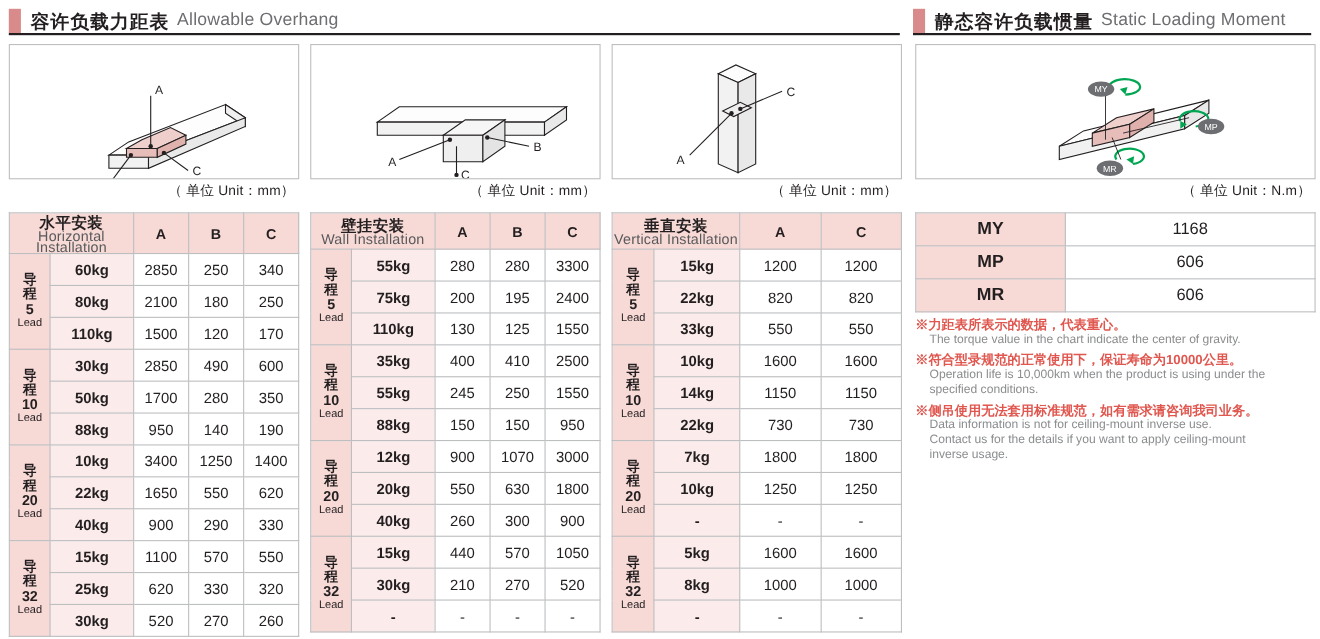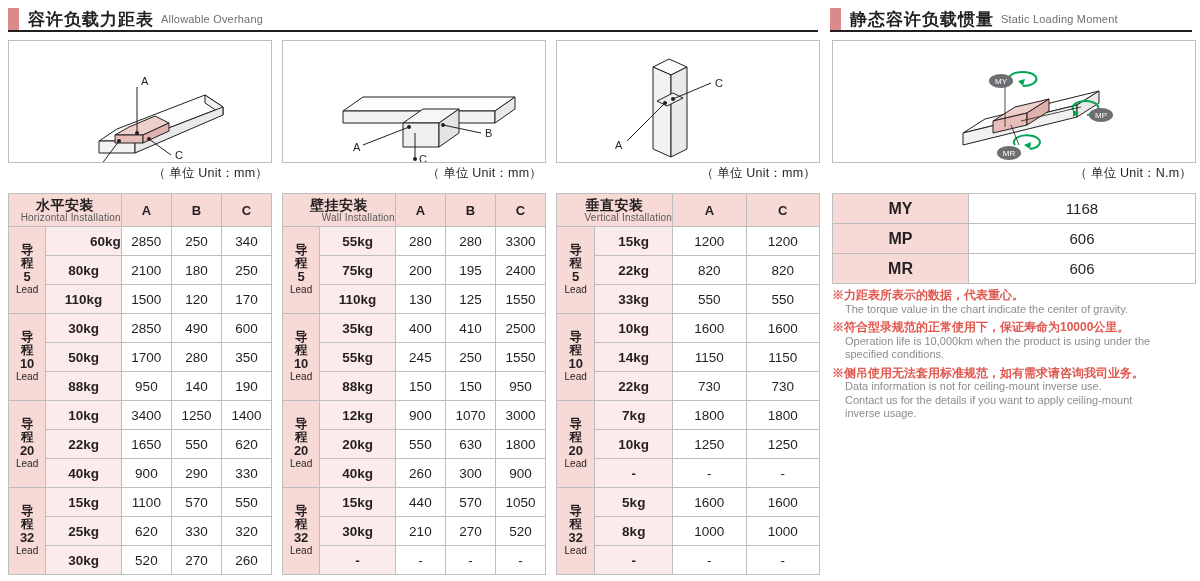--- a/index.html
+++ b/index.html
@@ -8,38 +8,38 @@
     background:#ffffff;
     font-family:"Liberation Sans", sans-serif;
     color:#231f20;
     position:relative;
     overflow:hidden;
   }
   
   .hdr{position:absolute;top:6px;height:26px;display:flex;align-items:center;}
   .hdr .bar{width:11px;height:22px;background:#d98a8a;margin-right:9px;}
   .hdr .cn{font-size:17px;font-weight:bold;letter-spacing:1px;color:#231f20;text-align:right;}
-  .hdr .en{font-size:11px;color:#6d6e71;margin-left:7px;letter-spacing:.2px;}
+  .hdr .en{font-size:16px;color:#6d6e71;margin-left:7px;letter-spacing:.2px;}
   .hdr .ul{position:absolute;left:0;bottom:0;height:2px;background:#231f20;}
 
   #hdr-left{left:8px;width:810px;}
   #hdr-left .ul{width:810px;}
   #hdr-right{left:830px;width:362px;}
   #hdr-right .ul{width:362px;}
 
   
   .panel{position:absolute;}
   .figbox{border:1px solid #bcbec0;background:#fff;box-sizing:border-box;}
   .unit{font-size:12.5px;color:#231f20;text-align:right;padding:2px 4px 11px 0;letter-spacing:.2px;}
 
   table{border-collapse:collapse;width:100%;font-size:13px;}
   table td,table th{border:1px solid #bcbec0;text-align:center;padding:0;}
   .th{background:#f7d9d6;font-weight:bold;}
   .th .cn{font-size:14px;font-weight:bold;letter-spacing:.5px;display:block;line-height:16px;}
-  .th .en{font-size:10px;color:#58595b;font-weight:normal;display:block;line-height:10px;letter-spacing:.2px;text-align:right;}
+  .th .en{font-size:13px;color:#58595b;font-weight:normal;display:block;line-height:10px;letter-spacing:.2px;}
   .lead{background:#f7d9d6;font-size:12.5px;font-weight:bold;line-height:13px;width:34px;}
   .lead .num{font-size:13px;display:block;}
   .lead .ld{font-size:10px;font-weight:normal;display:block;}
   .kg{background:#fbeceb;font-weight:bold;font-size:13.5px;}
   .val{background:#ffffff;font-size:13.5px;}
 
   
   #moment-table{width:100%;font-size:15px;}
   #moment-table td{height:29px;}
   #moment-table .lbl{background:#f7d9d6;font-weight:bold;width:135px;font-size:16px;}
@@ -97,21 +97,21 @@
           <td class="th" colspan="2" style="height: 32px;">
             <span class="cn">水平安装</span>
             <span class="en">Horizontal Installation</span>
           </td>
           <td class="th" style="width: 46px;">A</td>
           <td class="th" style="width: 46px;">B</td>
           <td class="th" style="width: 46px;">C</td>
         </tr>
         <tr>
           <td class="lead" rowspan="3"><span>导</span><span style="display:block">程</span><span class="num">5</span><span class="ld">Lead</span></td>
-          <td class="kg" style="height: 28px; width: 70px; text-align: right;">60kg</td>
+          <td class="kg" style="height: 28px; width: 70px;">60kg</td>
           <td class="val">2850</td>
           <td class="val">250</td>
           <td class="val">340</td>
         </tr>
         <tr>
           <td class="kg" style="height: 28px; width: 70px;">80kg</td>
           <td class="val">2100</td>
           <td class="val">180</td>
           <td class="val">250</td>
         </tr>

